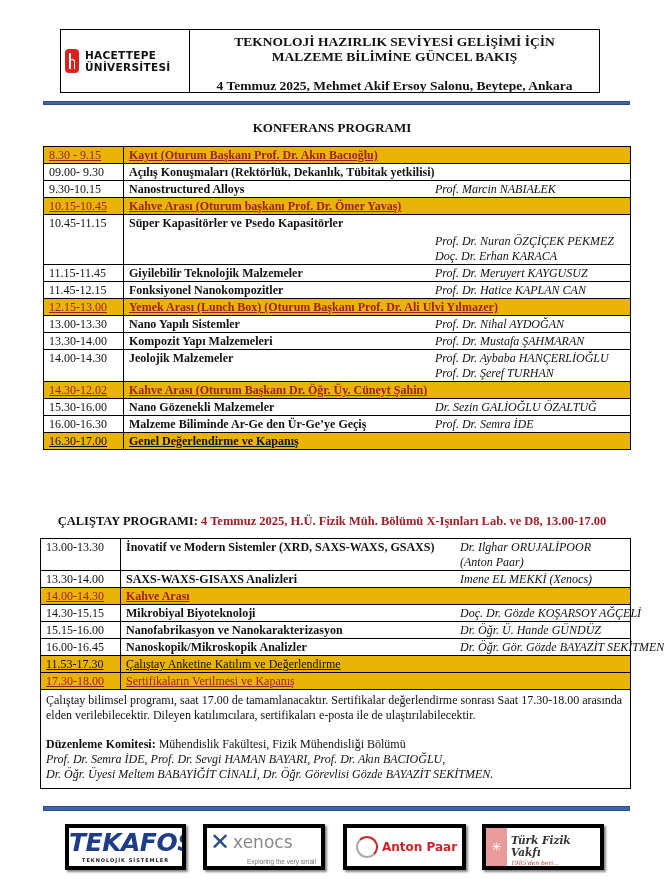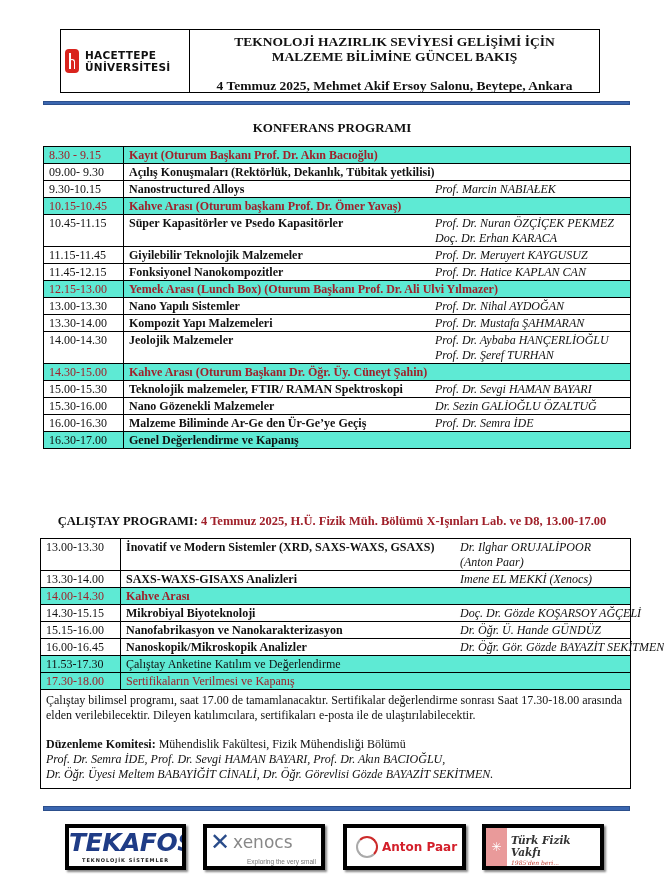--- a/index.html
+++ b/index.html
@@ -19,21 +19,21 @@
   .hdr-title { flex: 1; text-align: center; font-weight: bold; font-size: 13.5px; line-height: 15px; padding-top: 4px; }
   .hdr-title .date { margin-top: 14px; }
 
   .bluebar { position: absolute; left: 43px; width: 587px; height: 4px; background: #3a66b0; border: 1px solid #2c4f8c; box-sizing: border-box; }
 
   .sec-title { position: absolute; left: 0; width: 664px; text-align: center; font-weight: bold; font-size: 13px; }
 
   table.prog { position: absolute; border-collapse: collapse; font-size: 12px; table-layout: fixed; }
   table.prog td { border: 1.5px solid #000; padding: 1px 5px 0 5px; vertical-align: top; line-height: 15px; }
   table.prog td.time { width: 69px; }
-  table.prog tr.gray td { background: #5eead4; }
+  table.prog tr.gray td { background: #eab308; text-decoration: underline; }
   table.prog tr.red td { color: #a0202a; }
   .topic { font-weight: bold; }
   .speaker { font-style: italic; font-weight: normal; }
   .two { display: flex; justify-content: flex-end; }
   .two .left { flex: 1; }
   .two .right { white-space: nowrap; }
   .plain { font-weight: normal; }
 
   .note td { font-size: 12px; line-height: 15px; padding: 3px 5px 6px 5px !important; }
   .note .b { font-weight: bold; }
@@ -113,21 +113,21 @@
           <div class="two">
             <div class="left topic">Kahve Arası (Oturum başkanı Prof. Dr. Ömer Yavaş)</div>
           </div>
         </td>
       </tr>
       <tr>
         <td class="time">10.45-11.15</td>
         <td>
           <div class="two">
             <div class="left topic">Süper Kapasitörler ve Psedo Kapasitörler</div>
-            <div class="right" style="width: 190px;">
+            <div class="right" style="width: 190px; margin-top: 18px;">
               <div class="speaker">Prof. Dr. Nuran ÖZÇİÇEK PEKMEZ</div>
               <div class="speaker">Doç. Dr. Erhan KARACA</div>
             </div>
           </div>
         </td>
       </tr>
       <tr>
         <td class="time">11.15-11.45</td>
         <td>
           <div class="two">
@@ -185,35 +185,24 @@
           <div class="two">
             <div class="left topic">Jeolojik Malzemeler</div>
             <div class="right" style="width: 190px;">
               <div class="speaker">Prof. Dr. Aybaba HANÇERLİOĞLU</div>
               <div class="speaker">Prof. Dr. Şeref TURHAN</div>
             </div>
           </div>
         </td>
       </tr>
       <tr class="gray red">
-        <td class="time">14.30-15.00</td>
+        <td class="time">14.30-12.02</td>
         <td>
           <div class="two">
             <div class="left topic">Kahve Arası  (Oturum Başkanı Dr. Öğr. Üy. Cüneyt Şahin)</div>
-          </div>
-        </td>
-      </tr>
-      <tr>
-        <td class="time">15.00-15.30</td>
-        <td>
-          <div class="two">
-            <div class="left topic">Teknolojik malzemeler, FTIR/ RAMAN Spektroskopi</div>
-            <div class="right" style="width: 190px;">
-              <div class="speaker">Prof. Dr. Sevgi HAMAN BAYARI</div>
-            </div>
           </div>
         </td>
       </tr>
       <tr>
         <td class="time">15.30-16.00</td>
         <td>
           <div class="two">
             <div class="left topic">Nano Gözenekli Malzemeler</div>
             <div class="right" style="width: 190px;">
               <div class="speaker">Dr. Sezin GALİOĞLU ÖZALTUĞ</div>

